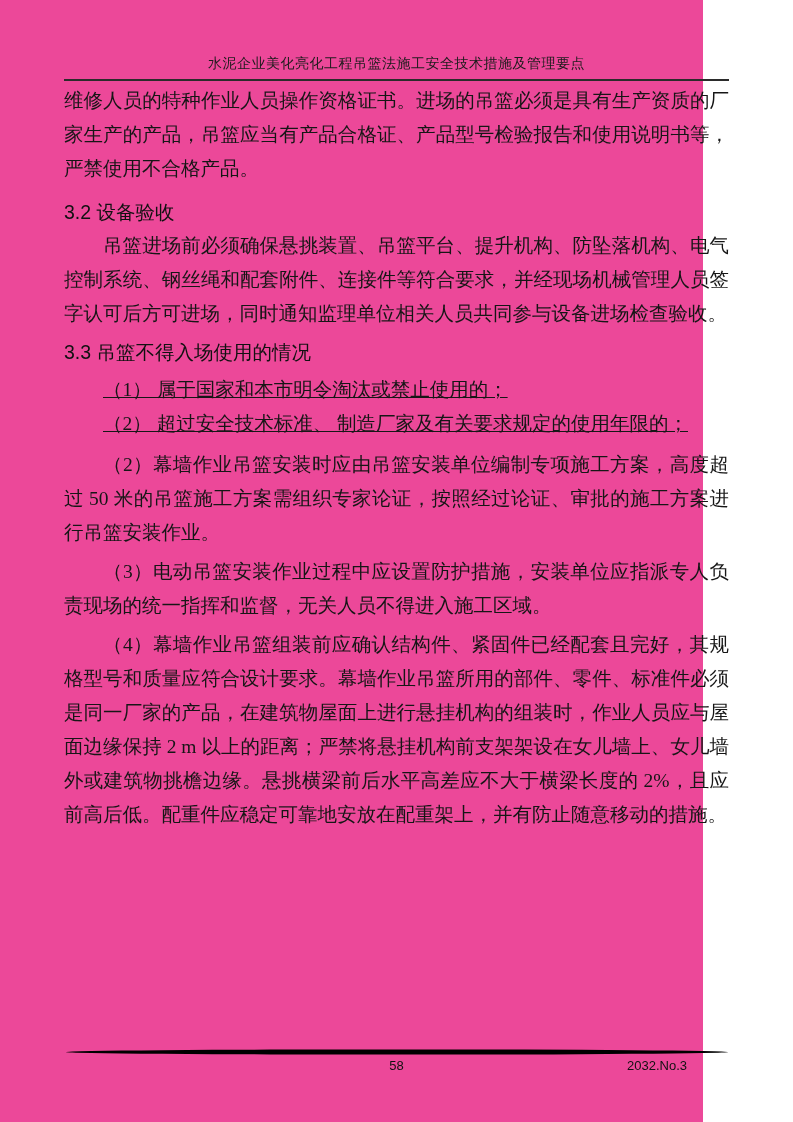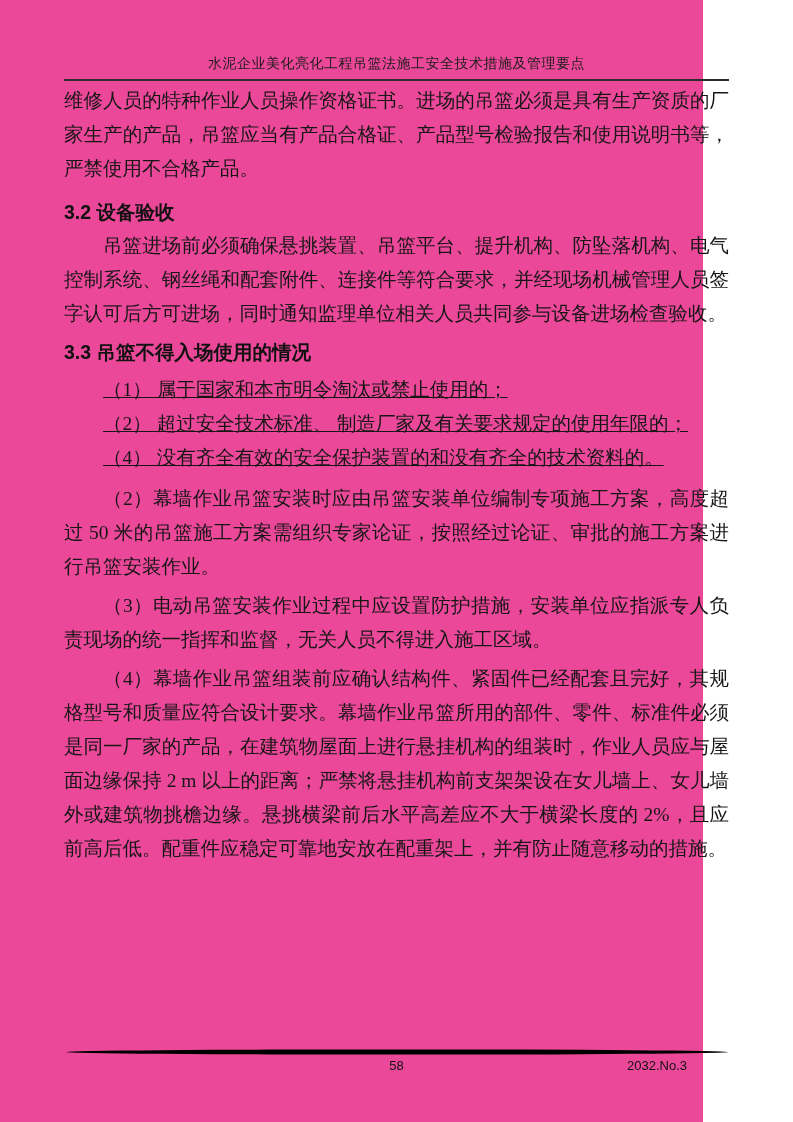--- a/index.html
+++ b/index.html
@@ -44,21 +44,21 @@
     line-height: 34px;
     text-align: justify;
     text-indent: 39px;
     color: #161616;
   }
   .no-indent { text-indent: 0; }
   .first-p { margin-top: 3px; }
   .h-sub {
     margin: 9px 0 0 0;
     font-family: "Liberation Sans", "DejaVu Sans", sans-serif;
-    font-weight: bold;
+    font-weight: normal;
     font-size: 19.5px;
     line-height: 34px;
     color: #111;
   }
   .h-sub.tight { margin-top: 4px; }
   .h-main {
     margin: 6px 0 0 0;
     font-family: "Liberation Sans", "DejaVu Sans", sans-serif;
     font-weight: bold;
     font-size: 21px;
@@ -113,21 +113,20 @@
 
     <h2 class="h-sub">3.2 设备验收</h2>
 
     <p class="body-p">吊篮进场前必须确保悬挑装置、吊篮平台、提升机构、防坠落机构、电气控制系统、钢丝绳和配套附件、连接件等符合要求，并经现场机械管理人员签字认可后方可进场，同时通知监理单位相关人员共同参与设备进场检查验收。</p>
 
     <h2 class="h-sub tight">3.3 吊篮不得入场使用的情况</h2>
 
     <div class="list-3-3">
       <p class="body-p">（1） 属于国家和本市明令淘汰或禁止使用的；</p>
       <p class="body-p">（2） 超过安全技术标准、 制造厂家及有关要求规定的使用年限的；</p>
-      <p class="body-p">（4） 没有齐全有效的安全保护装置的和没有齐全的技术资料的。</p>
     </div>
 
 
 
     <p class="body-p mt7">（2）幕墙作业吊篮安装时应由吊篮安装单位编制专项施工方案，高度超过 50 米的吊篮施工方案需组织专家论证，按照经过论证、审批的施工方案进行吊篮安装作业。</p>
 
     <p class="body-p mt5">（3）电动吊篮安装作业过程中应设置防护措施，安装单位应指派专人负责现场的统一指挥和监督，无关人员不得进入施工区域。</p>
 
     <p class="body-p mt5">（4）幕墙作业吊篮组装前应确认结构件、紧固件已经配套且完好，其规格型号和质量应符合设计要求。幕墙作业吊篮所用的部件、零件、标准件必须是同一厂家的产品，在建筑物屋面上进行悬挂机构的组装时，作业人员应与屋面边缘保持 2 m 以上的距离；严禁将悬挂机构前支架架设在女儿墙上、女儿墙外或建筑物挑檐边缘。悬挑横梁前后水平高差应不大于横梁长度的 2%，且应前高后低。配重件应稳定可靠地安放在配重架上，并有防止随意移动的措施。</p>
 

